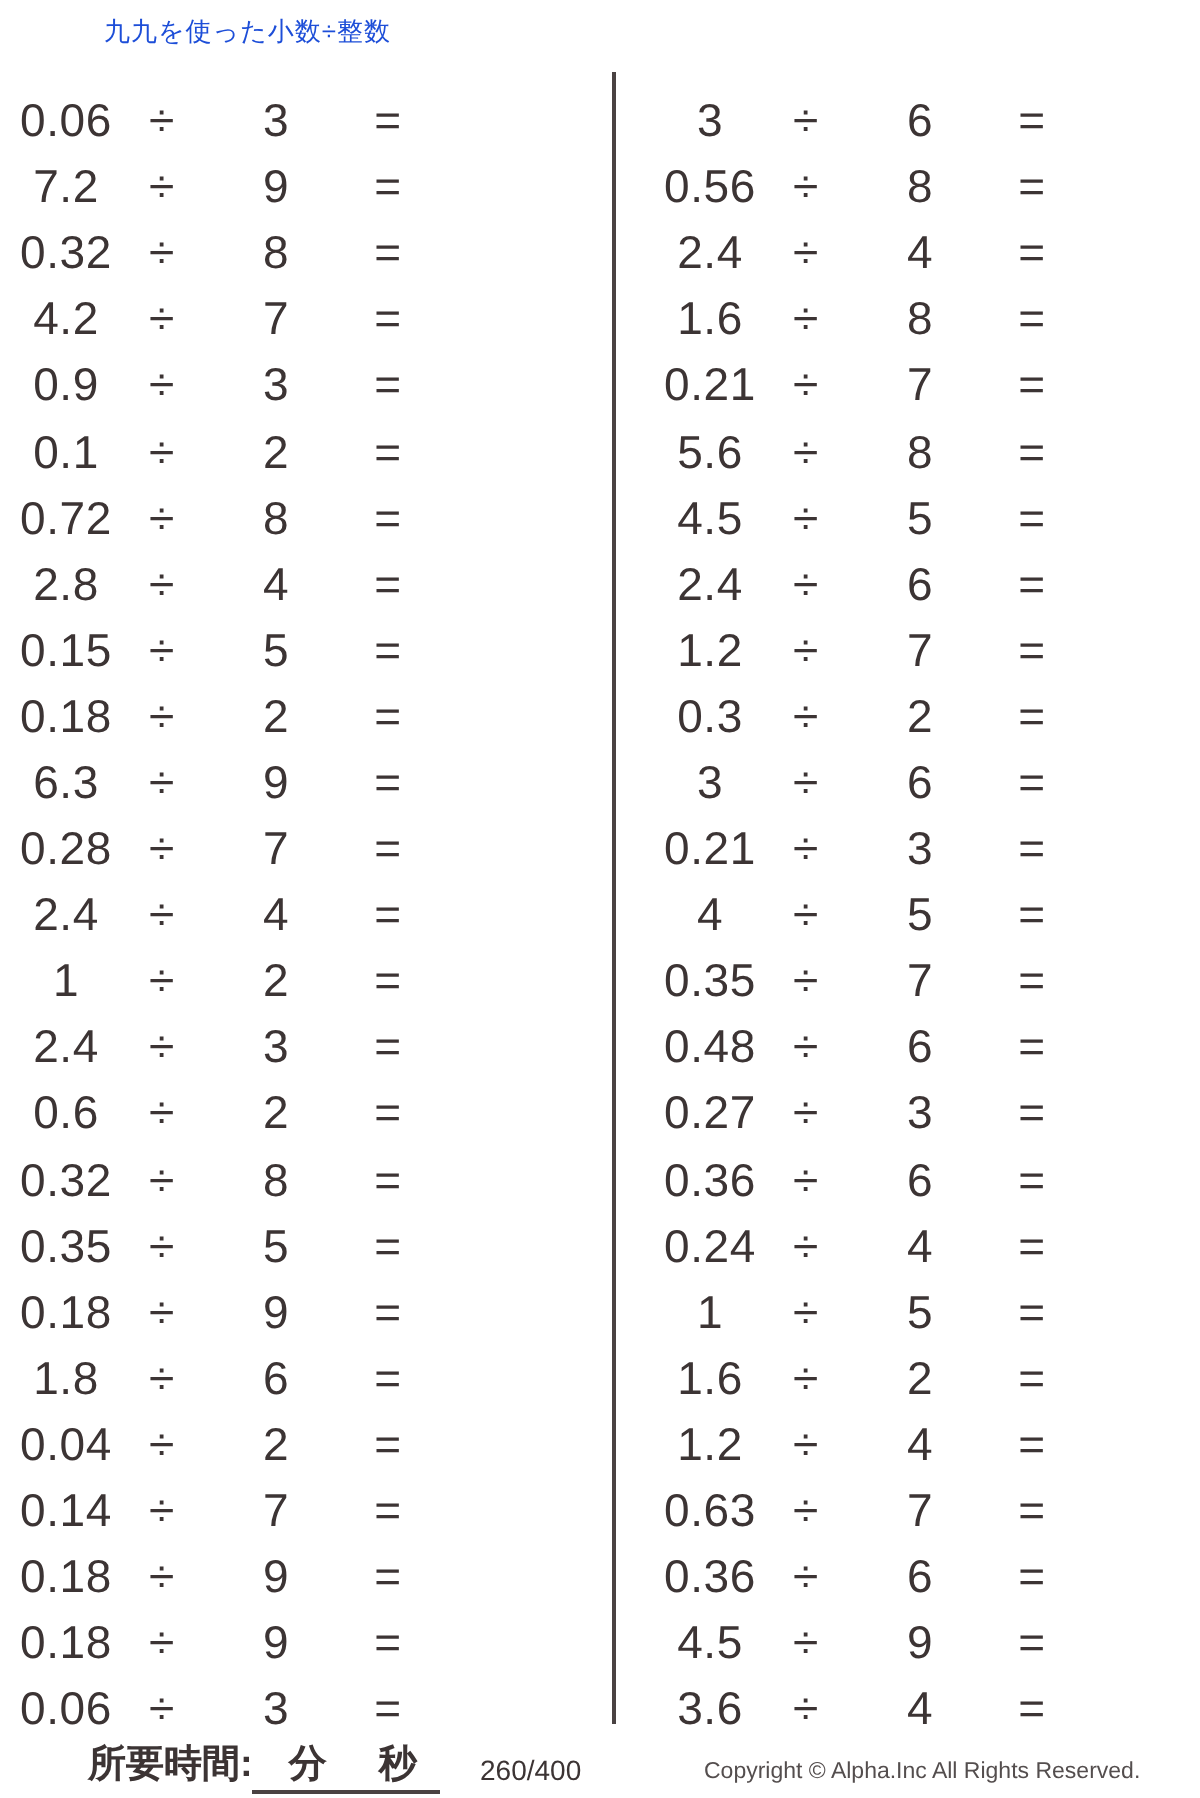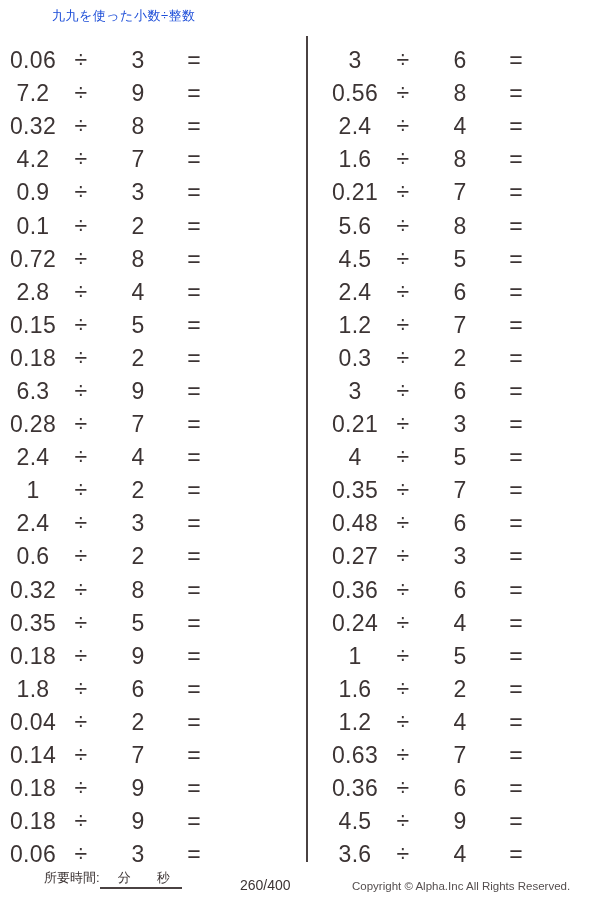--- a/index.html
+++ b/index.html
@@ -63,22 +63,23 @@
     align-items: center;
     font-size: 23px;
     letter-spacing: 0.3px;
   }
   .prow span { text-align: center; display: block; }
   
   .time-field {
     position: absolute;
     left: 44px;
     top: 869px;
-    font-size: 13px;
+    font-size: 19px;
     white-space: nowrap;
+    font-weight: bold;
   }
   .time-line {
     display: inline-flex;
     align-items: baseline;
     border-bottom: 2px solid #4a4242;
     padding-left: 18px;
     padding-right: 12px;
     gap: 26px;
   }
   .page-indicator {

